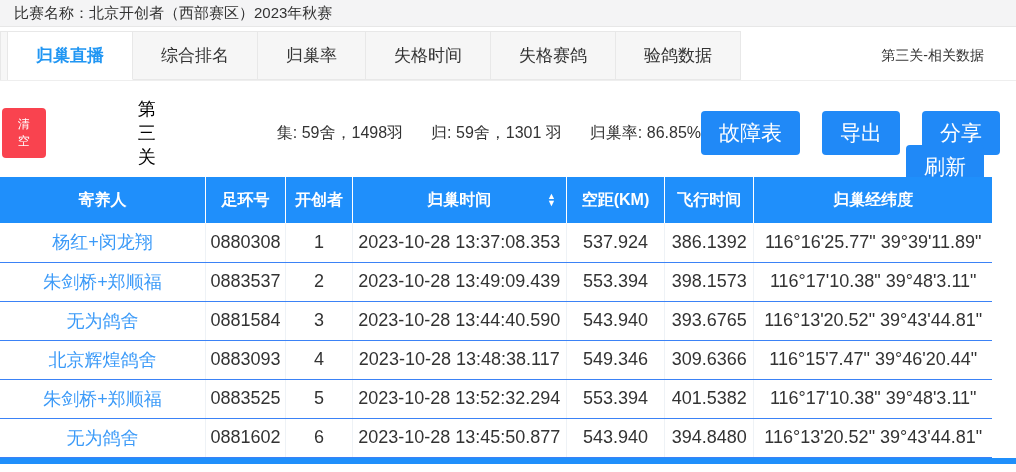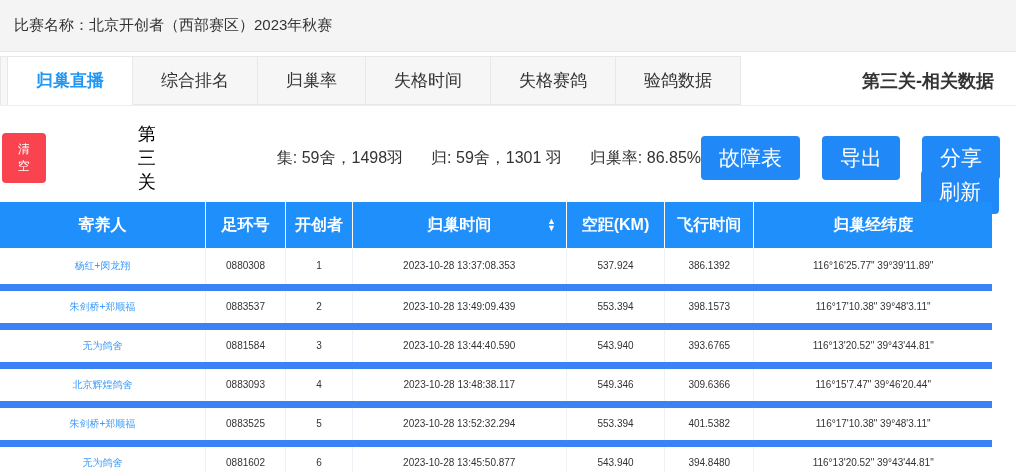--- a/index.html
+++ b/index.html
@@ -1,47 +1,47 @@
 <!DOCTYPE html>
 <html><head>
 <meta charset="utf-8">
 <style>
   * { margin:0; padding:0; box-sizing:border-box; }
   html,body { width:1016px; height:472px; overflow:hidden; background:#fff;
     font-family:"Liberation Sans","DejaVu Sans",sans-serif; }
   
-  .topbar { height:52px; background:#f4f4f5; border-bottom:1px solid #e7e7e7;
+  .topbar { height:27px; background:#f4f4f5; border-bottom:1px solid #e7e7e7;
     display:flex; align-items:center; padding-left:14px; font-size:15px; color:#333; }
   
   .tabbar { margin-top:4px; height:50px; display:flex; align-items:stretch;
     border-bottom:1px solid #eee; }
   .tabbar .edge { width:8px; border:1px solid #e8e8e8; border-bottom:none; background:#f7f7f7; }
   .tab { padding:0 28px; display:flex; align-items:center; font-size:17px; color:#333;
     background:#f6f6f6; border:1px solid #e8e8e8; border-left:none; cursor:pointer; white-space:nowrap; }
   .tab.active { background:#fff; color:#2196f3; font-weight:bold; border-bottom:1px solid #fff; }
-  .tabbar-title { margin-left:auto; display:flex; align-items:center; padding-right:22px;
-    font-size:18px; color:#333;font-weight:bold; }
+  .tabbar-title { margin-left:auto; display:flex; align-items:center; padding-right:32px;
+    font-size:14px; color:#333; }
   
   .toolbar { position:relative; height:96px; padding:16px 16px 0 2px; }
   .toolbar-row { display:flex; align-items:center; }
   .btn-red { background:#f9434f; color:#fff; border:none; border-radius:4px;
     font-size:12px; padding:8px 14px; cursor:pointer; }
   .gate-label { font-size:18px; color:#000; margin-left:92px; }
   .stats { display:flex; gap:28px; margin-left:104px; font-size:16px; color:#333; white-space:nowrap; }
   .btn-blue { background:#2089f7; color:#fff; border:none; border-radius:4px;
     font-size:21px; padding:8px 18px; cursor:pointer; white-space:nowrap; }
   .right-btns { margin-left:auto; display:flex; gap:22px; }
-  .btn-refresh { position:absolute; right:17px; top:64px; }
+  .btn-refresh { position:absolute; right:32px; top:64px; }
   
   table { width:992px; border-collapse:collapse; table-layout:fixed; }
   thead th { background:#1f8ffb; color:#fff; font-size:16px; font-weight:bold;
     height:46px; position:relative; border-right:1px solid rgba(255,255,255,.55); }
   thead th:last-child { border-right:none; }
-  tbody td { height:39px; text-align:center; font-size:10px; color:#333;
-    border-bottom:7px solid #3b82f6; border-right:1px solid #eef2f6; overflow:hidden; white-space:nowrap;margin-left:28px; }
+  tbody td { height:39px; text-align:center; font-size:18px; color:#333;
+    border-bottom:1px solid #3b82f6; border-right:1px solid #eef2f6; overflow:hidden; white-space:nowrap;margin-left:28px; }
   tbody td:last-child { border-right:none; }
   td.fosterer { color:#3b9af8; cursor:pointer; }
   .sort { position:absolute; right:10px; top:50%; transform:translateY(-50%);
     display:flex; flex-direction:column; line-height:7px; font-size:9px; color:#fff; cursor:pointer; }
   .next-strip { height:6px; background:#1f8ffb; }
 </style>
 </head>
 <body>
 
 <div class="topbar">

